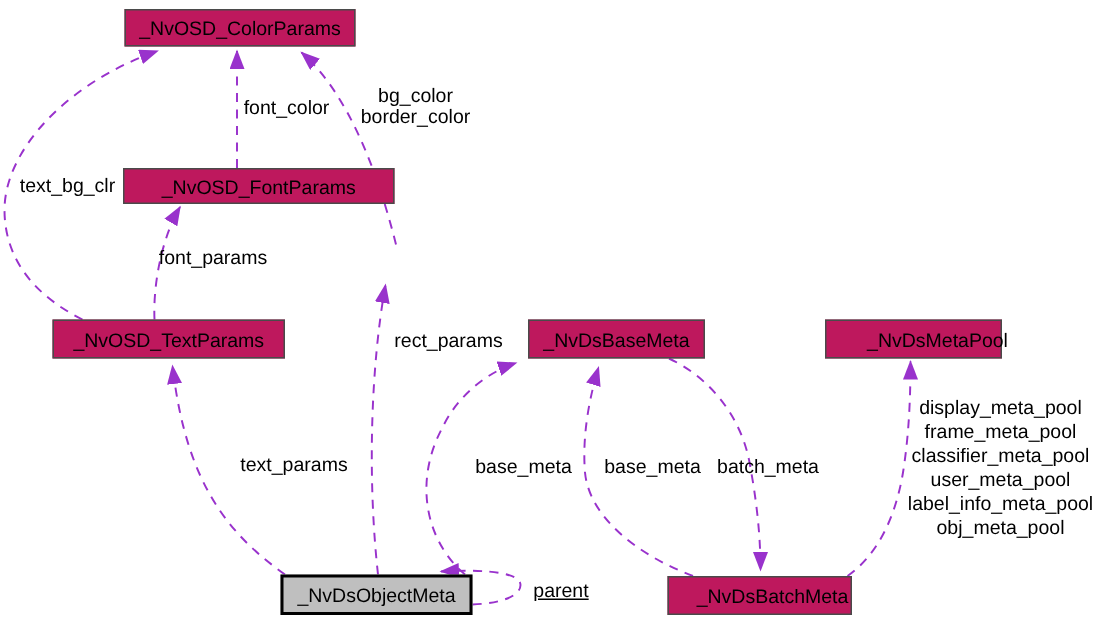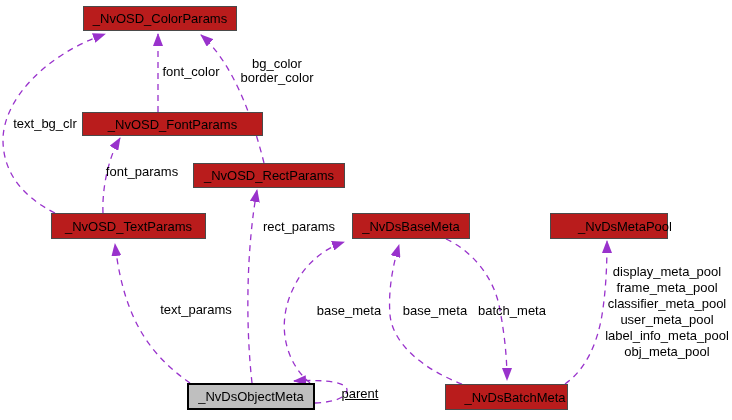--- a/index.html
+++ b/index.html
@@ -19,21 +19,21 @@
   }
   .edge-path {
     fill: none;
     stroke: #9932cc;
     stroke-width: 1.3;
     stroke-dasharray: 6 5;
   }
   .node {
     position: absolute;
     box-sizing: border-box;
-    background: #b91c1c;
+    background: #be185d;
     border: 1px solid #4a4a4a;
     display: flex;
     align-items: center;
     justify-content: center;
     font-size: 13px;
     white-space: nowrap;
     cursor: pointer;
   }
   .node.highlighted {
     background: #bfbfbf;
@@ -68,22 +68,21 @@
     <path class="edge-path" d="M 190 383 C 152 356, 124 322, 115 244" marker-end="url(#arrow)"></path>
     <path class="edge-path" d="M 310 383 C 283 360, 276 320, 295 285 C 303 268, 320 250, 344 242" marker-end="url(#arrow)"></path>
     <path class="edge-path" d="M 462 384 C 425 370, 393 345, 390 315 C 388 290, 393 265, 399 245" marker-end="url(#arrow)"></path>
     <path class="edge-path" d="M 446 239 C 470 250, 494 275, 500 310 C 504 332, 507 355, 507 380" marker-end="url(#arrow)"></path>
     <path class="edge-path" d="M 565 384 C 585 370, 597 345, 602 315 C 606 290, 607 265, 607 241" marker-end="url(#arrow)"></path>
     <path class="edge-path" d="M 315 403 C 338 402, 347 396, 347 390 C 347 383, 330 379, 294 381" marker-end="url(#arrow)"></path>
   </svg>
 
   <div class="node" style="left:83px; top:6px; width:154px; height:25px;">_NvOSD_ColorParams</div>
   <div class="node" style="left:82px; top:112px; width:181px; height:24px;">_NvOSD_FontParams</div>
-  <div class="node" style="left:193px; top:163px; width:152px; height:25px;">_NvOSD_RectParams</div>
-  <div class="node" style="left:35px; top:213px; width:155px; height:26px;margin-left:16px;">_NvOSD_TextParams</div>
+  <div class="node" style="left:35px; top:213px; width:155px; height:26px;">_NvOSD_TextParams</div>
   <div class="node" style="left:352px; top:213px; width:118px; height:26px;">_NvDsBaseMeta</div>
   <div class="node" style="left:550px; top:213px; width:118px; height:26px;padding-left:32px;">_NvDsMetaPool</div>
   <div class="node highlighted" style="left:187px; top:383px; width:128px; height:27px;">_NvDsObjectMeta</div>
   <div class="node" style="left:445px; top:384px; width:123px; height:26px;padding-left:17px;">_NvDsBatchMeta</div>
 
   <div class="edge-label" style="left:45px; top:124px;">text_bg_clr</div>
   <div class="edge-label" style="left:191px; top:72px;">font_color</div>
   <div class="edge-label" style="left:277px; top:71px;">bg_color
 border_color</div>
   <div class="edge-label" style="left:142px; top:172px;">font_params</div>
@@ -91,15 +90,15 @@
   <div class="edge-label" style="left:196px; top:310px;">text_params</div>
   <div class="edge-label" style="left:349px; top:311px;">base_meta</div>
   <div class="edge-label" style="left:435px; top:311px;">base_meta</div>
   <div class="edge-label" style="left:512px; top:311px;">batch_meta</div>
   <div class="edge-label pool" style="left:667px; top:312px;">display_meta_pool
 frame_meta_pool
 classifier_meta_pool
 user_meta_pool
 label_info_meta_pool
 obj_meta_pool</div>
-  <div class="edge-label" style="left:360px; top:394px;text-decoration:underline;">parent</div>
+  <div class="edge-label" style="left:374px; top:394px;text-decoration:underline;">parent</div>
 
 </div>
 
 </body></html>

